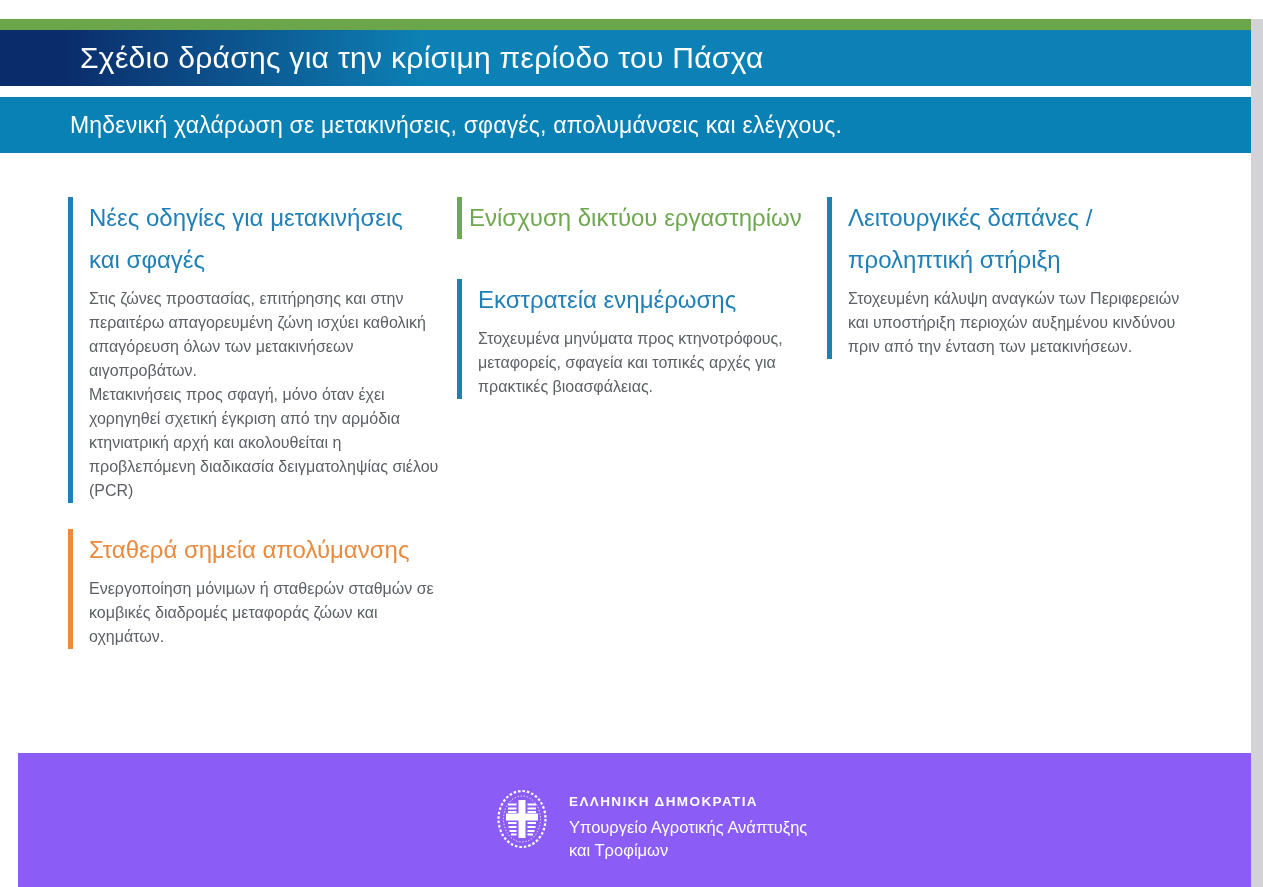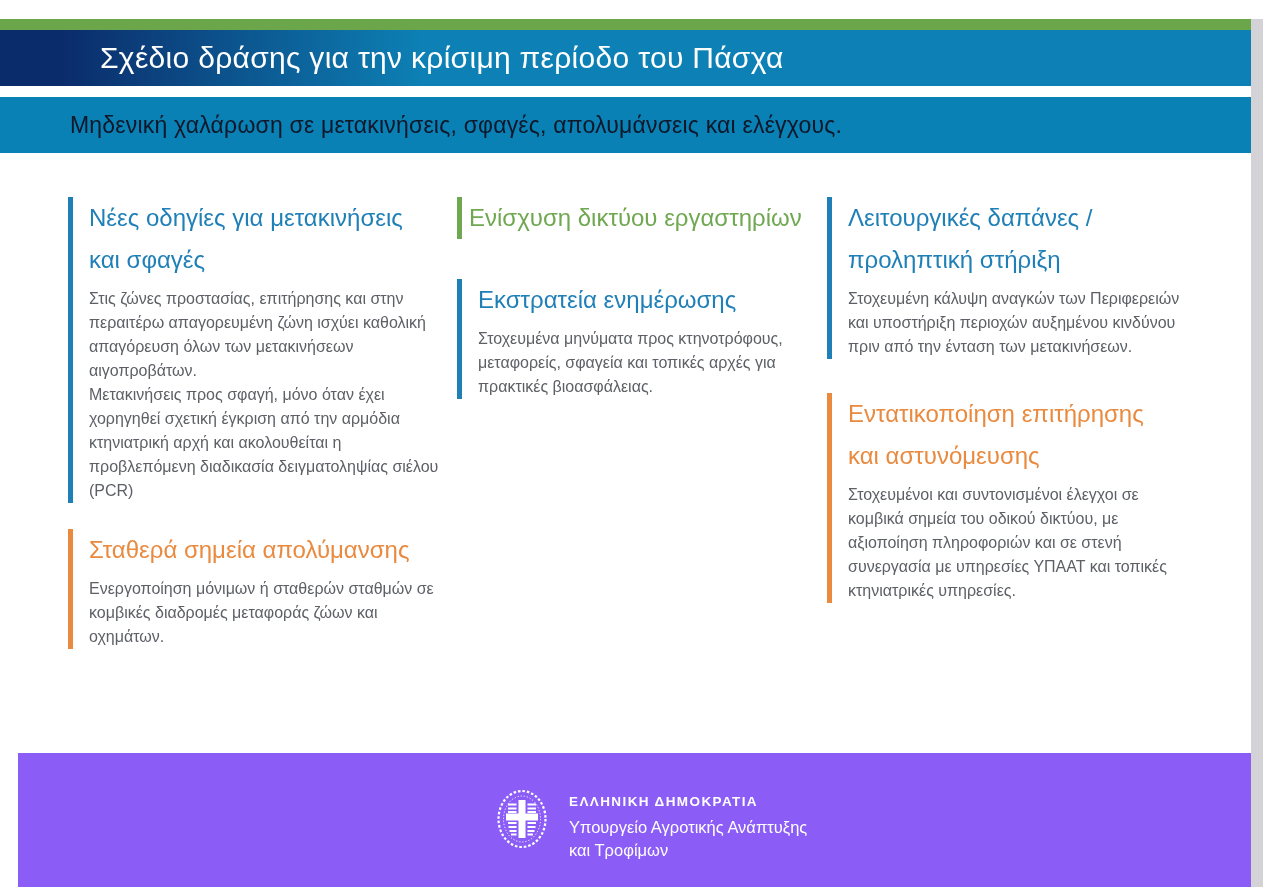--- a/index.html
+++ b/index.html
@@ -7,26 +7,26 @@
     position:relative; width:1263px; height:887px; overflow:hidden;
     background:#ffffff; font-family:"Liberation Sans", sans-serif;
     -webkit-font-smoothing:antialiased;
   }
   .green-bar { position:absolute; left:0; top:19px; width:1251px; height:11px; background:#6BA74A; }
   .header-bar {
     position:absolute; left:0; top:30px; width:1251px; height:56px;
     background:linear-gradient(90deg,#0B2C6B 0%,#0B2C6B 5%,#0D81B5 34%,#0D81B5 100%);
     display:flex; align-items:center;
   }
-  .header-title { color:#ffffff; font-size:30px; margin-left:100px; letter-spacing:0.3px; white-space:nowrap; }
+  .header-title { color:#ffffff; font-size:30px; margin-left:80px; letter-spacing:0.3px; white-space:nowrap; }
   .sub-bar {
     position:absolute; left:0; top:97px; width:1251px; height:56px;
     background:#0A81B4; display:flex; align-items:center;
   }
-  .sub-title { color:#0f172a; font-size:23px; margin-left:70px; letter-spacing:0.2px; white-space:nowrap; }
+  .sub-title { color:#ffffff; font-size:23px; margin-left:70px; letter-spacing:0.2px; white-space:nowrap; }
 
   .col { position:absolute; top:197px; }
   .col-1 { left:68px;  width:372px; }
   .col-2 { left:457px; width:350px; }
   .col-3 { left:827px; width:354px; }
 
   .block { border-left:5px solid #1F7FB7; padding-left:16px; }
   .block h3 { font-size:24px; line-height:42px; font-weight:400; margin:0 0 6px 0; }
   .block p  { font-size:16px; line-height:24px; color:#5D6066; margin:0; }
   .accent-blue   { border-color:#1F7FB7; } .accent-blue h3   { color:#1F7FB7; }
@@ -83,24 +83,20 @@
       <h3>Εκστρατεία ενημέρωσης</h3>
       <p>Στοχευμένα μηνύματα προς κτηνοτρόφους, μεταφορείς, σφαγεία και τοπικές αρχές για πρακτικές βιοασφάλειας.</p>
     </div>
   </div>
 
   <div class="col col-3">
     <div class="block block-first accent-blue">
       <h3>Λειτουργικές δαπάνες / προληπτική στήριξη</h3>
       <p>Στοχευμένη κάλυψη αναγκών των Περιφερειών και υποστήριξη περιοχών αυξημένου κινδύνου πριν από την ένταση των μετακινήσεων.</p>
     </div>
-    <div class="block accent-orange">
-      <h3>Εντατικοποίηση επιτήρησης και αστυνόμευσης</h3>
-      <p>Στοχευμένοι και συντονισμένοι έλεγχοι σε κομβικά σημεία του οδικού δικτύου, με αξιοποίηση πληροφοριών και σε στενή συνεργασία με υπηρεσίες ΥΠΑΑΤ και τοπικές κτηνιατρικές υπηρεσίες.</p>
-    </div>
   </div>
 
   <div class="footer">
     <div class="footer-inner">
       <div class="emblem">
         <svg width="52" height="60" viewBox="0 0 52 60" aria-hidden="true">
           <ellipse cx="26" cy="30" rx="23.5" ry="28" fill="none" stroke="#ffffff" stroke-width="2.2" stroke-dasharray="2.6 1.9"></ellipse>
           <ellipse cx="26" cy="30" rx="18.5" ry="23" fill="none" stroke="#ffffff" stroke-width="1" stroke-dasharray="1.2 1.9"></ellipse>
           <rect x="22.5" y="11" width="7" height="38" fill="#ffffff"></rect>
           <rect x="10" y="24.5" width="32" height="7" fill="#ffffff"></rect>

